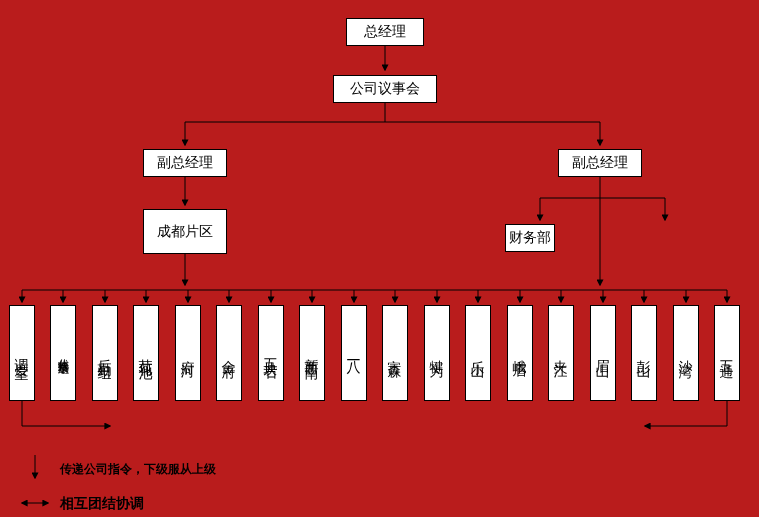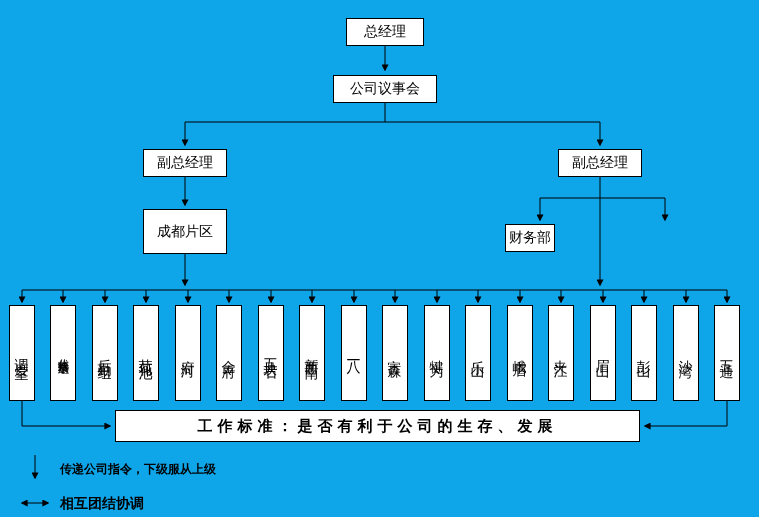--- a/index.html
+++ b/index.html
@@ -1,20 +1,20 @@
 <!DOCTYPE html>
 <html><head>
 <meta charset="utf-8">
 <style>
   html, body { margin: 0; padding: 0; background: #ffffff; }
   .canvas {
     position: relative;
     width: 759px;
     height: 517px;
-    background: #0ea5e9;
+    background: #b91c1c;
     font-family: "Liberation Sans", sans-serif;
     color: #000000;
     overflow: hidden;
   }
   .wires { position: absolute; left: 0; top: 0; }
   .node {
     position: absolute;
     border: 1px solid #000000;
     background: #ffffff;
     display: flex;
@@ -206,20 +206,17 @@
   <div class="unit" style="left:631px">
       <span>彭山</span>
     </div>
   <div class="unit" style="left:673px">
       <span>沙湾</span>
     </div>
   <div class="unit" style="left:714px">
       <span>五通</span>
     </div>
 
-  <div class="workbox">
-    <span>工作标准：是否有利于公司的生存、发展</span>
-  </div>
 
   <div class="legend-text" style="left:60px; top:461px">传递公司指令，下级服从上级</div>
   <div class="legend-text bold" style="left:60px; top:495px">相互团结协调</div>
 
 </div>
 
 </body></html>

